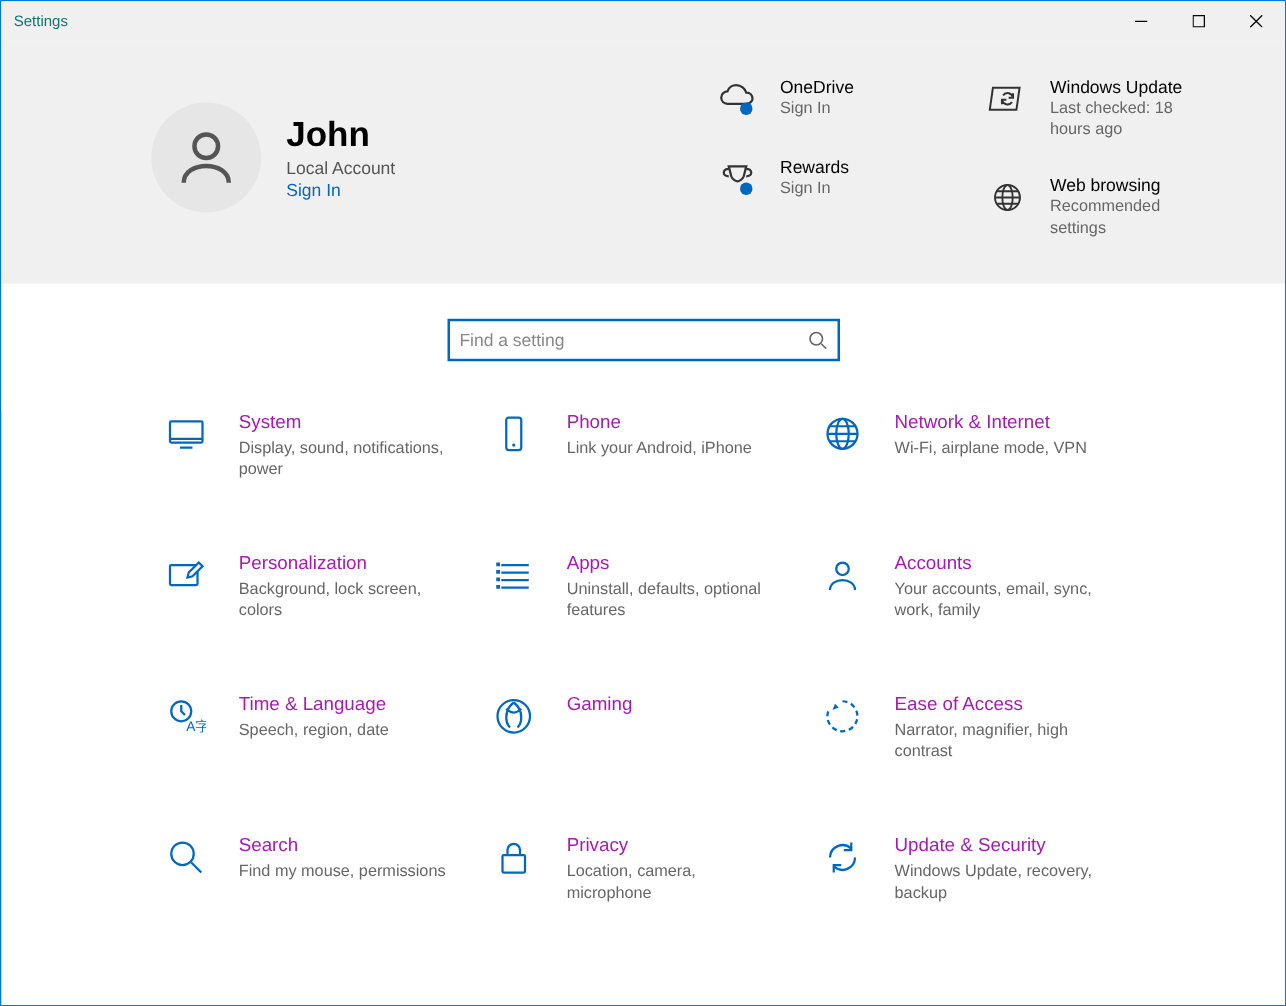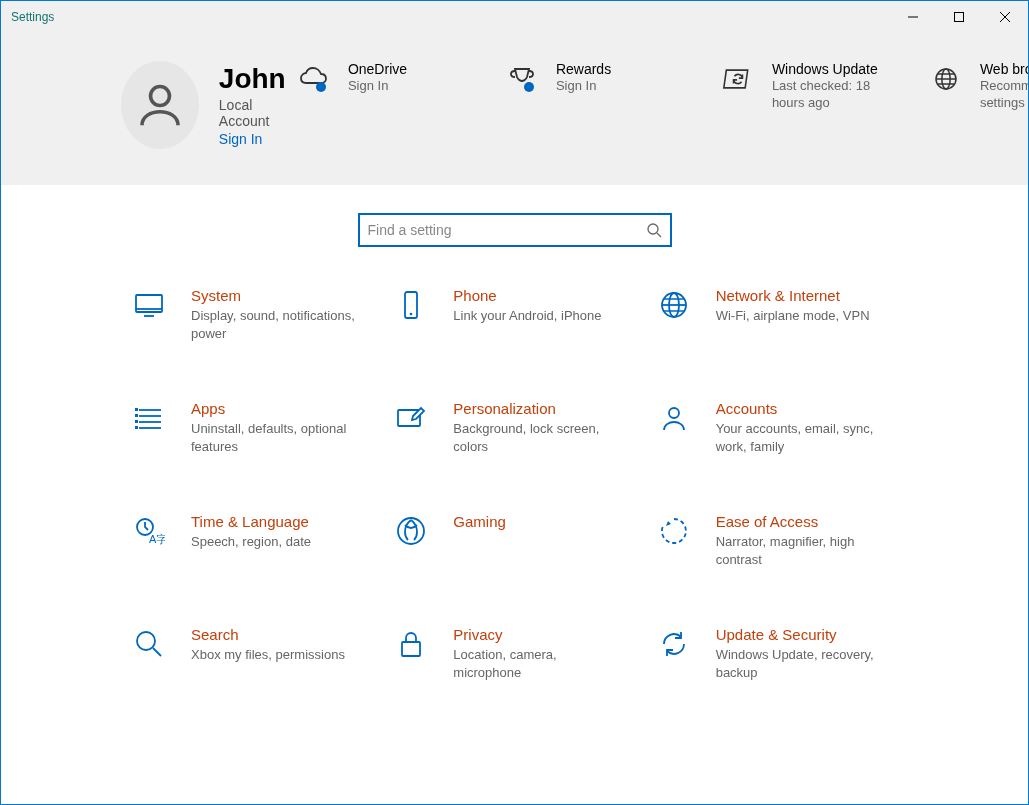--- a/index.html
+++ b/index.html
@@ -10,35 +10,35 @@
   .winbtn { width: 46px; height: 100%; display: flex; align-items: center; justify-content: center; cursor: pointer; }
   .winbtn svg { display: block; }
   .header { background: #f0f0f0; padding: 28px 60px 36px 120px; display: flex; justify-content: space-between; }
   .profile { display: flex; align-items: center; gap: 20px; }
   .avatar { width: 88px; height: 88px; border-radius: 50%; background: #e6e6e6; display: flex; align-items: center; justify-content: center; }
   .avatar svg { width: 54px; height: 54px; }
   .profile-text .name { font-size: 28px; font-weight: 700; color: #000; }
   .profile-text .acct { font-size: 14px; color: #555; margin-top: 2px; }
   .profile-text .link { font-size: 14px; color: #0067c0; margin-top: 2px; cursor: pointer; }
   .quick { display: flex; gap: 36px; }
-  .qcol { display: flex; gap: 28px; }
+  .qcol { display: flex; flex-direction: column; gap: 28px; }
   .qitem { display: flex; gap: 16px; align-items: flex-start; cursor: pointer; width: 180px; }
   .qicon { width: 36px; height: 36px; display: flex; align-items: center; justify-content: center; flex-shrink: 0; }
   .qtext .qtitle { font-size: 14px; color: #000; }
   .qtext .qsub { font-size: 13px; color: #666; margin-top: 1px; line-height: 1.3; }
   .searchwrap { display: flex; justify-content: center; padding: 28px 0 40px; background: #fff; }
   .searchbox { width: 314px; height: 34px; border: 2px solid #0067c0; display: flex; align-items: center; padding: 0 8px; }
   .searchbox input { flex: 1; border: none; outline: none; font-size: 14px; background: transparent; }
   .searchbox input::placeholder { color: #888; font-style: normal; }
   .searchbox .sicon { width: 16px; height: 16px; }
   .grid { padding: 0 130px 40px; display: grid; grid-template-columns: repeat(3, 1fr); column-gap: 20px; row-gap: 58px; }
   .cat { display: flex; gap: 24px; cursor: pointer; }
   .caticon { width: 36px; height: 36px; flex-shrink: 0; display: flex; align-items: flex-start; justify-content: center; margin-top: 2px; }
   .caticon svg { width: 32px; height: 32px; }
-  .cattext .ctitle { font-size: 15px; color: #c2410c; }
+  .cattext .ctitle { font-size: 15px; color: #a21caf; }
   .cattext .csub { font-size: 13px; color: #666; margin-top: 3px; line-height: 1.35; max-width: 170px; }
 </style>
 </head>
 <body>
 
 <div class="titlebar">
   <span class="title">Settings</span>
   <div class="winctrls">
     <div class="winbtn">
       <svg width="10" height="10">
@@ -184,52 +184,52 @@
     </div>
     <div class="cattext">
         <div class="ctitle">Network &amp; Internet</div>
         <div class="csub">Wi-Fi, airplane mode, VPN</div>
       </div>
   </div>
 
   <div class="cat">
     <div class="caticon">
       <svg viewBox="0 0 32 32">
+          <rect x="3" y="8" width="22" height="16" rx="1" fill="none" stroke="#0067c0" stroke-width="1.8"></rect>
+          <path d="M18 14l8-8 3 3-8 8-4 1 1-4z" fill="#fff" stroke="#0067c0" stroke-width="1.8"></path>
+        </svg>
+    </div>
+    <div class="cattext">
+        <div class="ctitle">Personalization</div>
+        <div class="csub">Background, lock screen, colors</div>
+      </div>
+  </div>
+
+  <div class="cat">
+    <div class="caticon">
+      <svg viewBox="0 0 32 32">
           <line x1="6" y1="8" x2="28" y2="8" stroke="#0067c0" stroke-width="1.8"></line>
           <line x1="6" y1="14" x2="28" y2="14" stroke="#0067c0" stroke-width="1.8"></line>
           <line x1="6" y1="20" x2="28" y2="20" stroke="#0067c0" stroke-width="1.8"></line>
           <line x1="6" y1="26" x2="28" y2="26" stroke="#0067c0" stroke-width="1.8"></line>
           <rect x="2" y="6" width="3" height="3" fill="#0067c0"></rect>
           <rect x="2" y="12" width="3" height="3" fill="#0067c0"></rect>
           <rect x="2" y="18" width="3" height="3" fill="#0067c0"></rect>
           <rect x="2" y="24" width="3" height="3" fill="#0067c0"></rect>
         </svg>
     </div>
     <div class="cattext">
         <div class="ctitle">Apps</div>
         <div class="csub">Uninstall, defaults, optional features</div>
       </div>
   </div>
 
   <div class="cat">
     <div class="caticon">
       <svg viewBox="0 0 32 32">
-          <rect x="3" y="8" width="22" height="16" rx="1" fill="none" stroke="#0067c0" stroke-width="1.8"></rect>
-          <path d="M18 14l8-8 3 3-8 8-4 1 1-4z" fill="#fff" stroke="#0067c0" stroke-width="1.8"></path>
-        </svg>
-    </div>
-    <div class="cattext">
-        <div class="ctitle">Personalization</div>
-        <div class="csub">Background, lock screen, colors</div>
-      </div>
-  </div>
-
-  <div class="cat">
-    <div class="caticon">
-      <svg viewBox="0 0 32 32">
           <circle cx="16" cy="11" r="5" fill="none" stroke="#0067c0" stroke-width="1.8"></circle>
           <path d="M6 28c0-5 5-8 10-8s10 3 10 8" fill="none" stroke="#0067c0" stroke-width="1.8"></path>
         </svg>
     </div>
     <div class="cattext">
         <div class="ctitle">Accounts</div>
         <div class="csub">Your accounts, email, sync, work, family</div>
       </div>
   </div>
 
@@ -274,21 +274,21 @@
 
   <div class="cat">
     <div class="caticon">
       <svg viewBox="0 0 32 32">
           <circle cx="13" cy="13" r="9" fill="none" stroke="#0067c0" stroke-width="1.8"></circle>
           <line x1="20" y1="20" x2="28" y2="28" stroke="#0067c0" stroke-width="1.8"></line>
         </svg>
     </div>
     <div class="cattext">
         <div class="ctitle">Search</div>
-        <div class="csub">Xbox my files, permissions</div>
+        <div class="csub">Find my mouse, permissions</div>
       </div>
   </div>
 
   <div class="cat">
     <div class="caticon">
       <svg viewBox="0 0 32 32">
           <rect x="7" y="14" width="18" height="14" rx="1" fill="none" stroke="#0067c0" stroke-width="1.8"></rect>
           <path d="M11 14v-4a5 5 0 0 1 10 0v4" fill="none" stroke="#0067c0" stroke-width="1.8"></path>
         </svg>
     </div>

